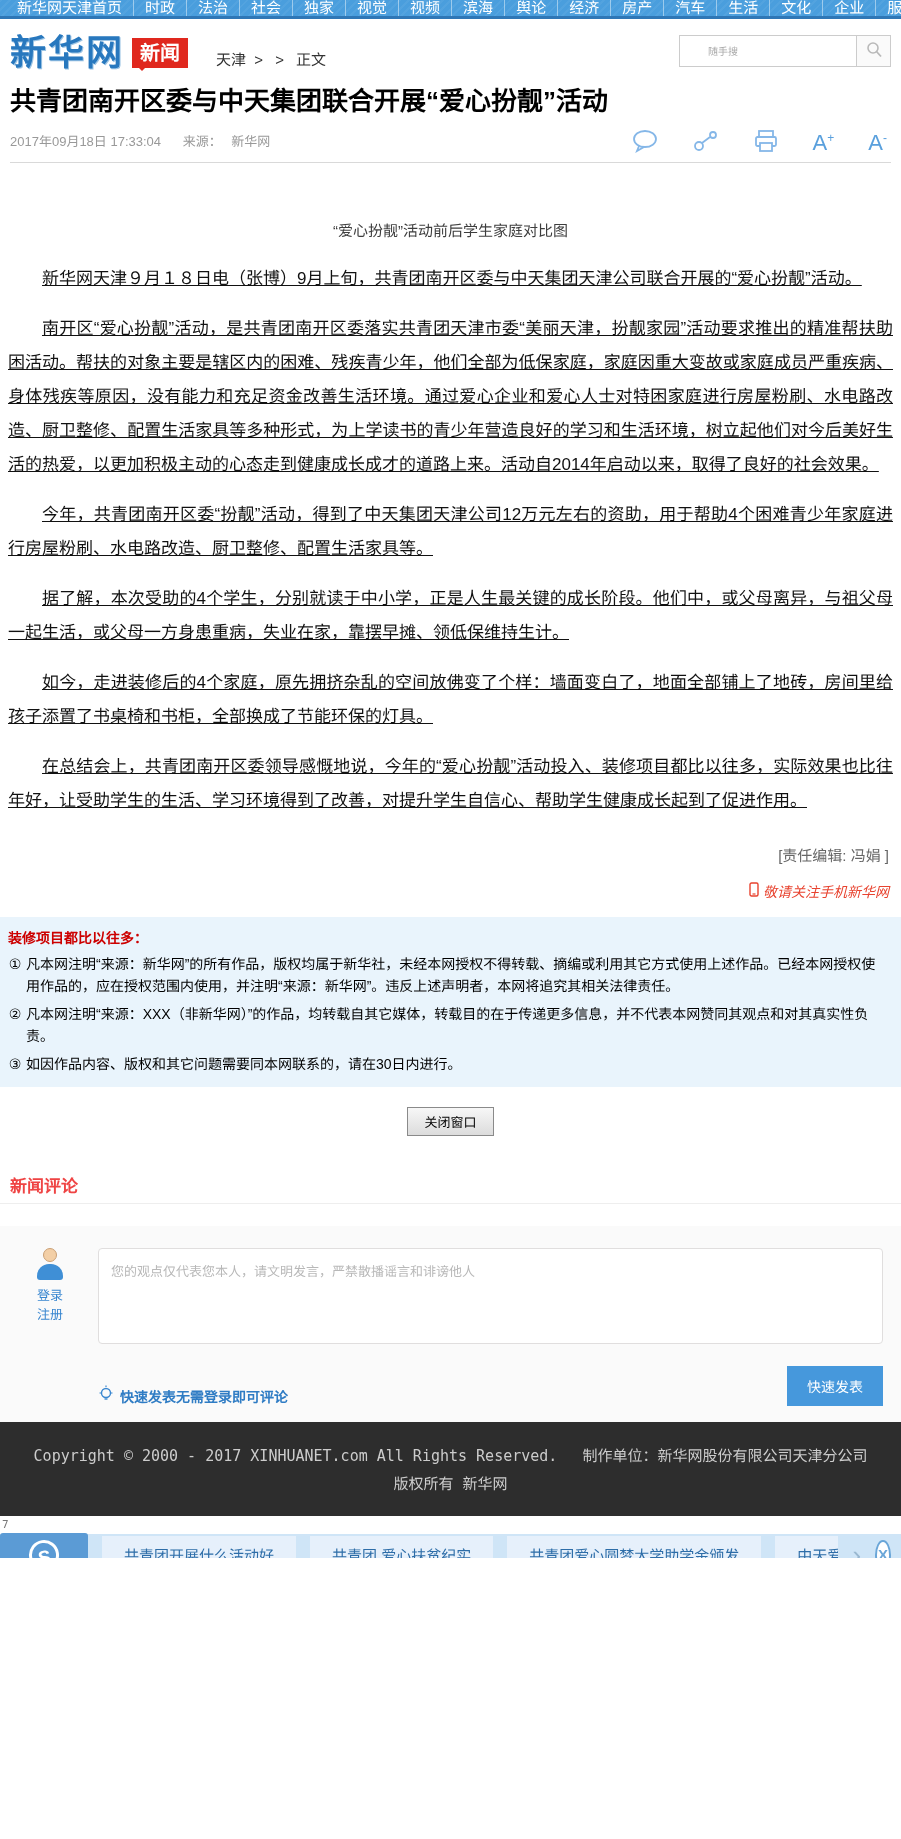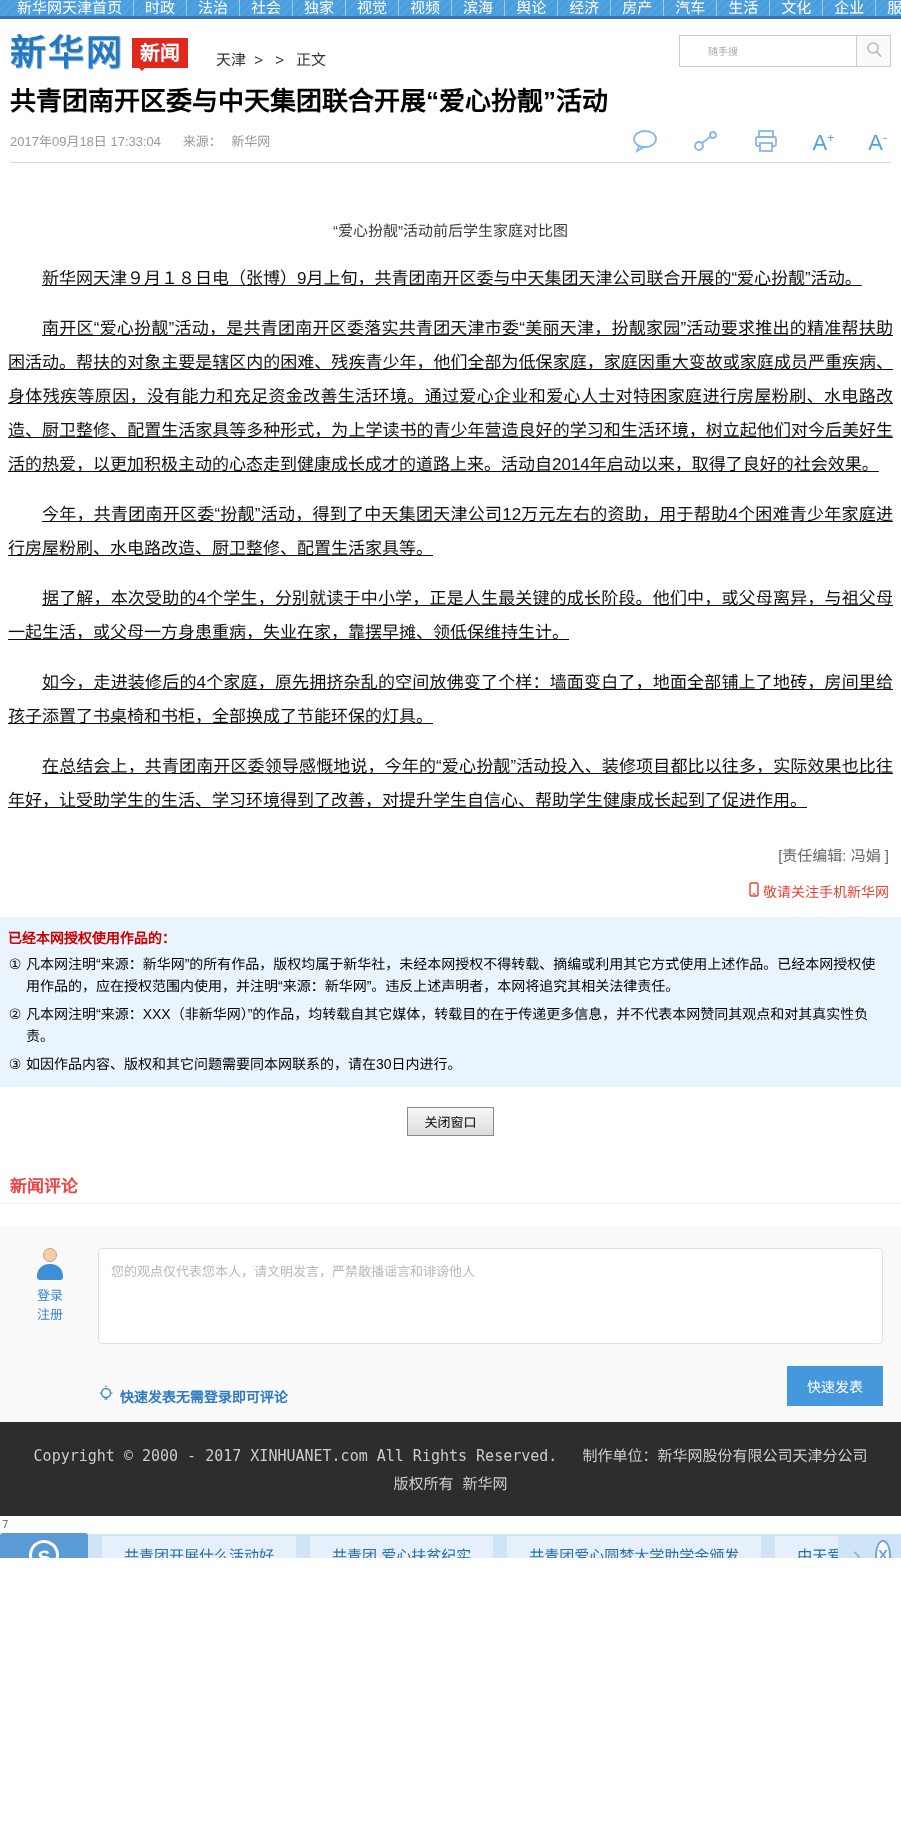--- a/index.html
+++ b/index.html
@@ -65,21 +65,21 @@
   .pa-cooktop { position:absolute; right:8px; bottom:62px; width:86px; height:30px; background:#2c2c2c; border-radius:3px; }
   .pa-drawer { position:absolute; left:14px; bottom:12px; width:110px; height:70px; background:#fbfaf7; border:2px solid #ddd9cf; }
 
   .caption { text-align:center; font-size:15px; color:#3d3d3d; margin-top:14px; }
 
   
   .article-body { padding:6px 8px 0 8px; }
   .article-body p { font-size:17px; color:#111; line-height:34px; text-indent:2em; margin-top:16px; text-align:justify;text-decoration:underline; }
   .editor-row { text-align:right; font-size:15px; color:#666; padding:26px 12px 0 0; }
   .mobile-row { text-align:right; padding:16px 12px 0 0; }
-  .mobile-link { color:#e8432f; font-size:14px; text-decoration:none; display:inline-flex; align-items:center; gap:4px; }
+  .mobile-link { color:#e8432f; font-size:14px; text-decoration:none; display:inline-flex; align-items:center; gap:4px;font-style:italic; }
 
   
   .disclaimer { background:#e9f4fc; margin-top:16px; padding:10px 12px 12px 4px; }
   .disclaimer-title { color:#cc0000; font-size:14px; font-weight:bold; padding-left:4px; }
   .disc-item { display:flex; font-size:14px; color:#000; line-height:22px; margin-top:6px; }
   .disc-bullet { width:22px; text-align:center; flex:none; }
   .disc-text { flex:1; }
 
   .close-row { text-align:center; margin:20px 0 26px 0; }
   .close-btn { font-size:13px; color:#000; background:linear-gradient(#f7f7f7,#dcdcdc); border:1px solid #8a8a8a; padding:4px 16px; cursor:pointer; font-family:inherit; }
@@ -245,21 +245,21 @@
         <svg width="10" height="15" viewBox="0 0 10 15">
             <rect x="1" y="1" width="8" height="13" rx="1.5" fill="none" stroke="#e8432f" stroke-width="1.4"></rect>
             <line x1="3.5" y1="12" x2="6.5" y2="12" stroke="#e8432f" stroke-width="1.2"></line>
           </svg>
       </span>
       <span>敬请关注手机新华网</span>
     </a>
   </div>
 
   <div class="disclaimer">
-    <div class="disclaimer-title">已经本网授权使用作品的：</div>
+    <div class="disclaimer-title">装修项目都比以往多：</div>
     <div class="disc-item">
       <span class="disc-bullet">①</span>
       <span class="disc-text">凡本网注明“来源：新华网”的所有作品，版权均属于新华社，未经本网授权不得转载、摘编或利用其它方式使用上述作品。已经本网授权使用作品的，应在授权范围内使用，并注明“来源：新华网”。违反上述声明者，本网将追究其相关法律责任。</span>
     </div>
     <div class="disc-item">
       <span class="disc-bullet">②</span>
       <span class="disc-text">凡本网注明“来源：XXX（非新华网）”的作品，均转载自其它媒体，转载目的在于传递更多信息，并不代表本网赞同其观点和对其真实性负责。</span>
     </div>
     <div class="disc-item">
       <span class="disc-bullet">③</span>

